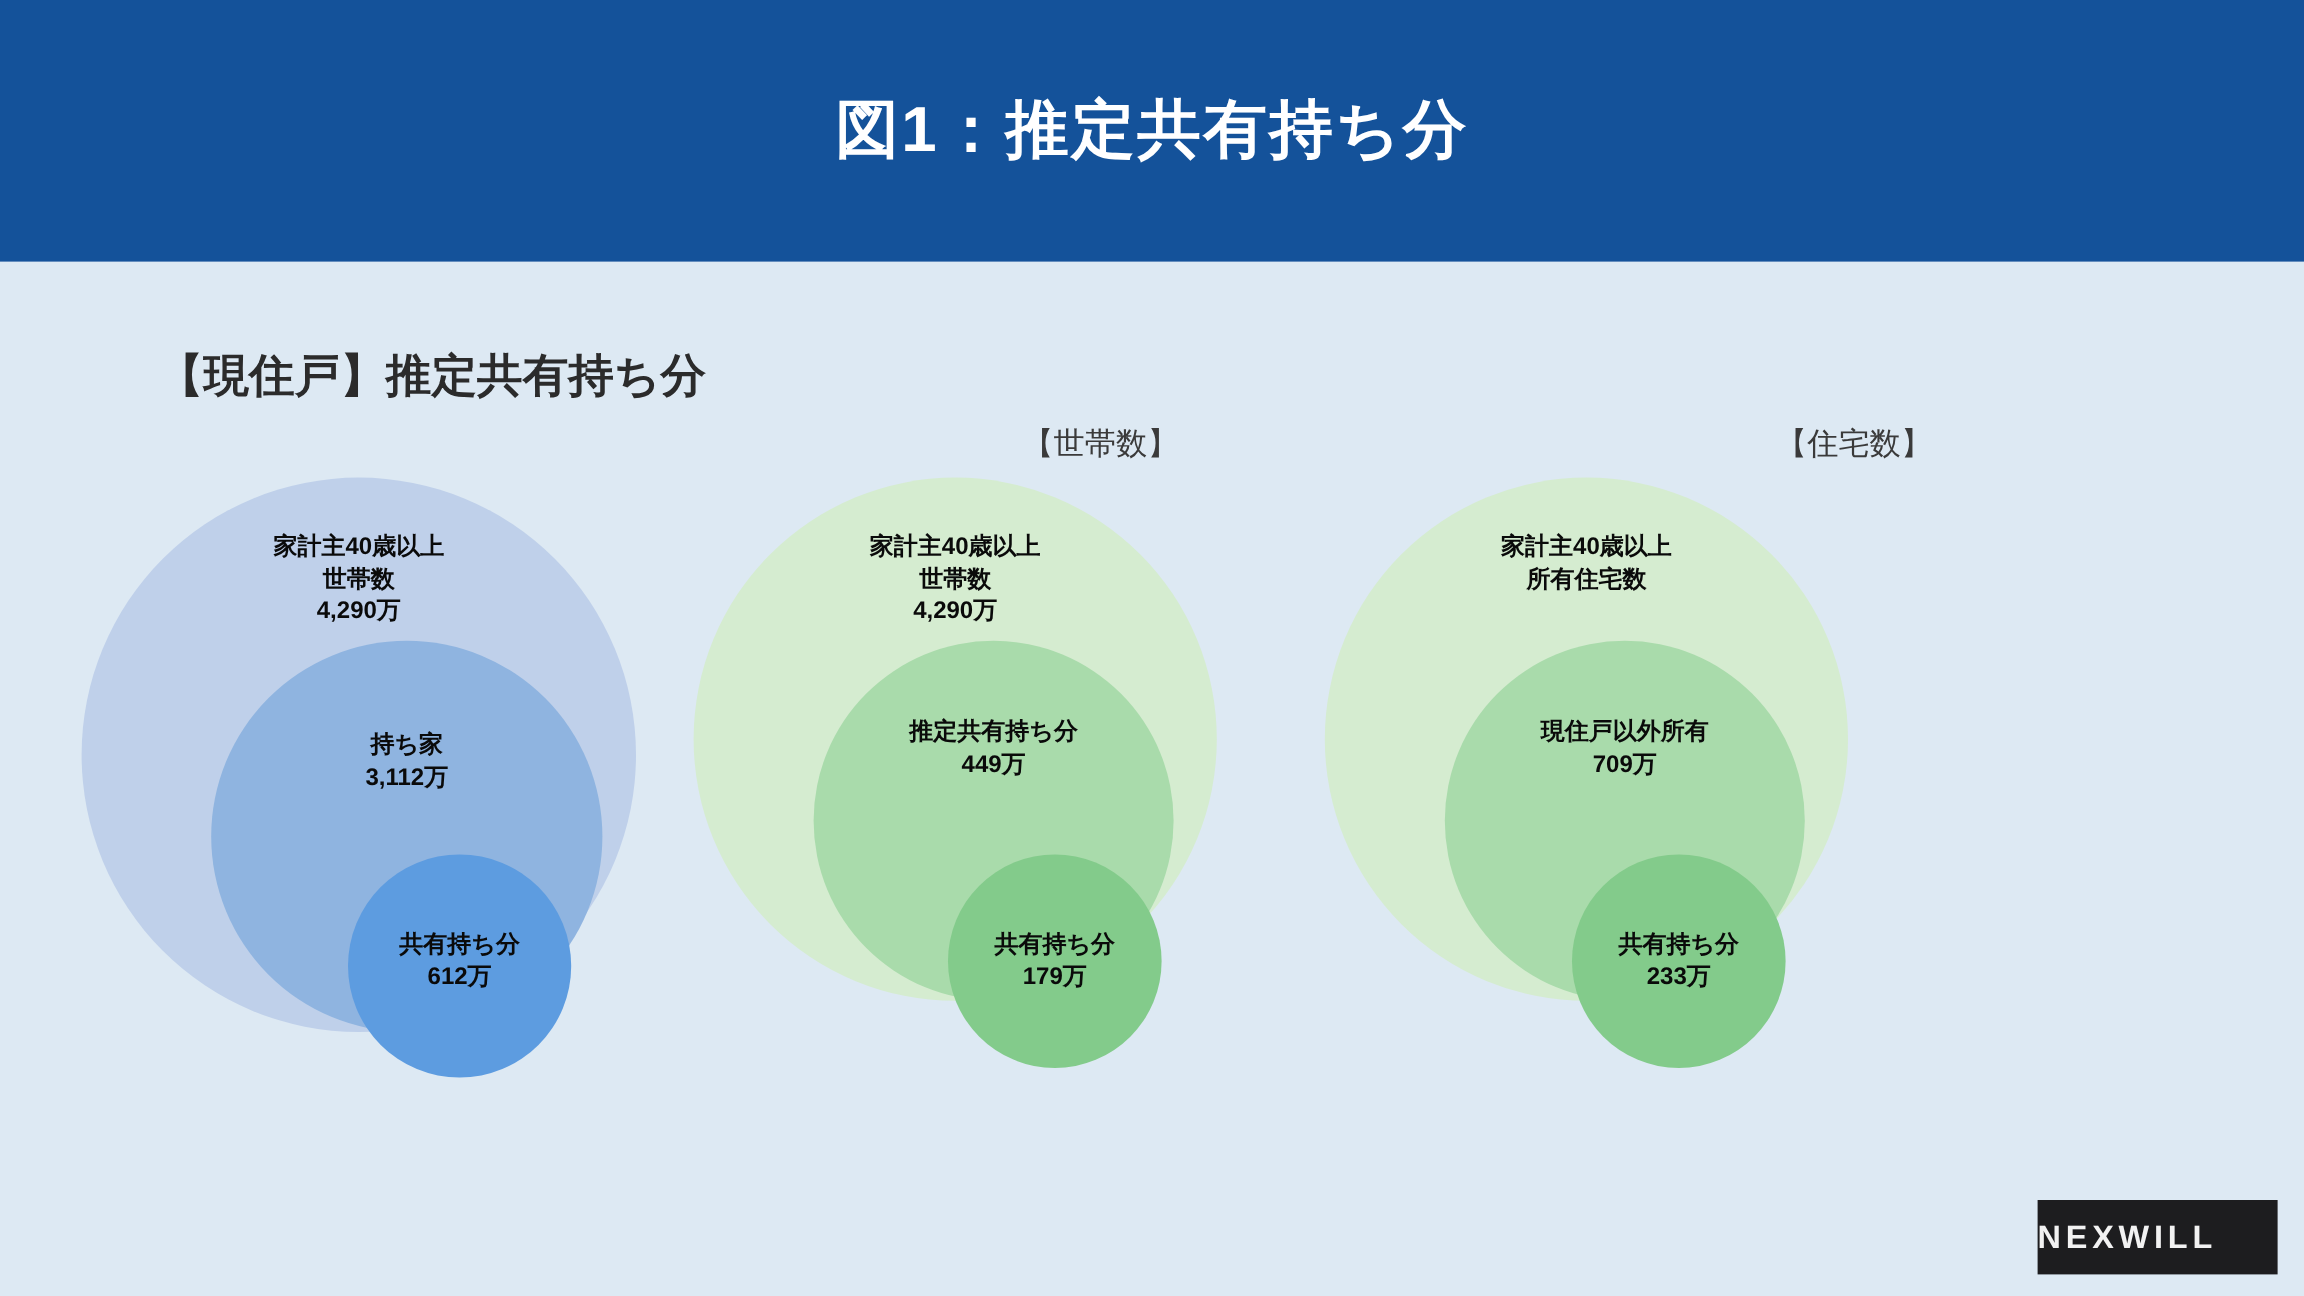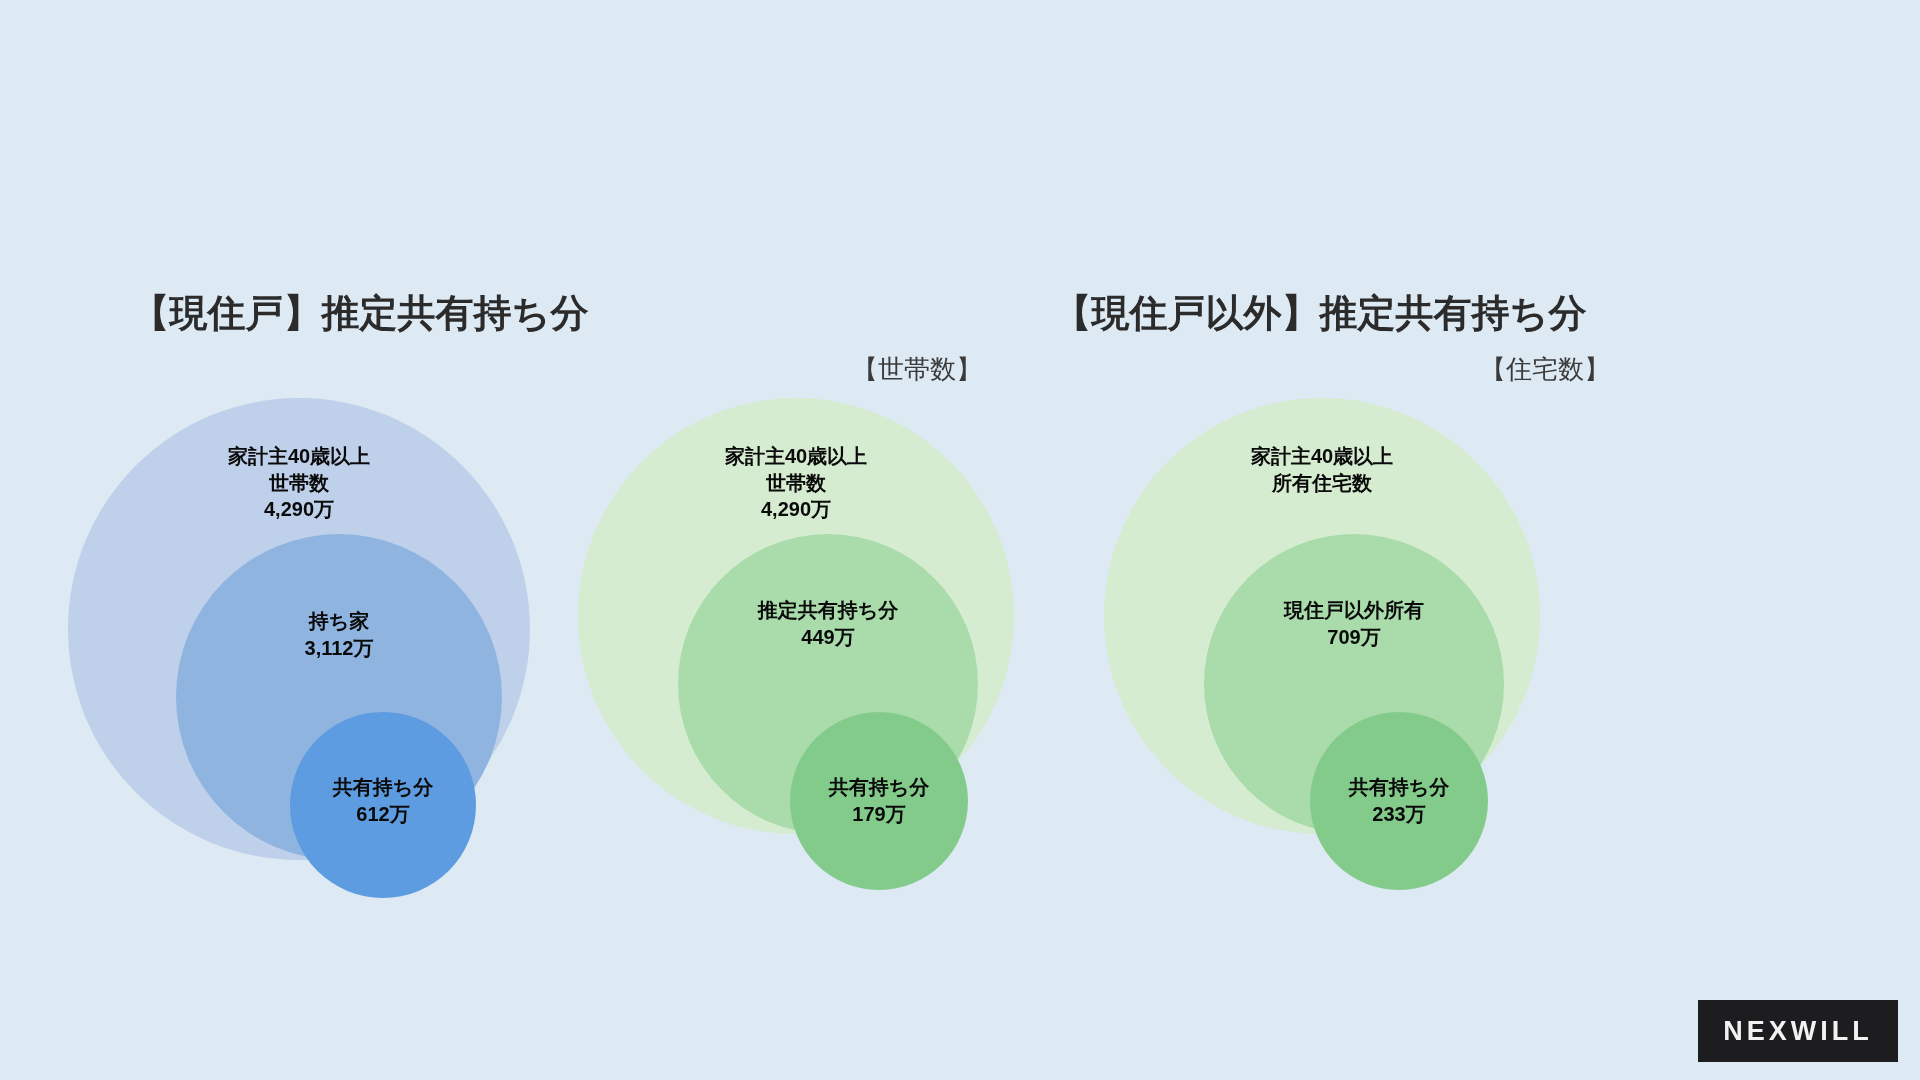--- a/index.html
+++ b/index.html
@@ -84,38 +84,40 @@
     letter-spacing:0px;
   }
   .circle-label .num { display:block; }
 
   
   #logo {
     position:absolute;
     right:22px; bottom:18px;
     width:200px; height:62px;
     background:#1d1d1f;
-    display:flex; align-items:center; justify-content:center;
+    display:flex; align-items:center; justify-content:flex-start;
   }
   #logo-text {
     color:#f2f2f2;
     font-size:27px;
     font-weight:bold;
     letter-spacing:4px;
   }
 </style>
 </head>
 <body>
 
 <div id="page">
 
+  <div id="header">
+    <div id="header-title">図1：推定共有持ち分</div>
+  </div>
 
   <div class="section-title" id="title-left">【現住戸】推定共有持ち分</div>
 
-  <div class="section-title" id="title-right">【現住戸以外】推定共有持ち分</div>
 
   <div class="section-subtitle" id="subtitle-mid">【世帯数】</div>
 
   <div class="section-subtitle" id="subtitle-right">【住宅数】</div>
 
   <div class="group">
     <div class="circle c-blue-outer" style="left:68px; top:398px; width:462px; height:462px;"></div>
     <div class="circle c-blue-mid" style="left:176px; top:534px; width:326px; height:326px;"></div>
     <div class="circle c-blue-inner" style="left:290px; top:712px; width:186px; height:186px;"></div>
 

